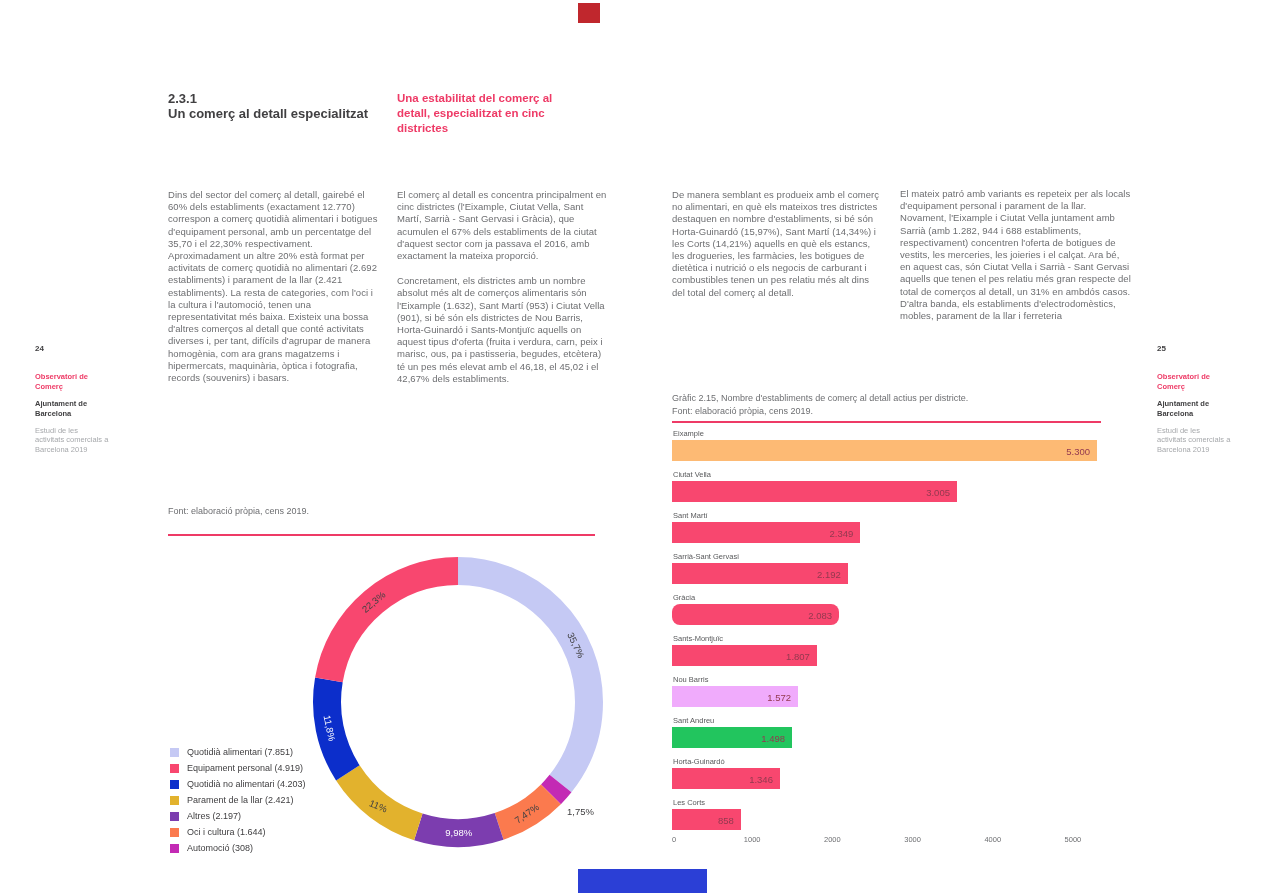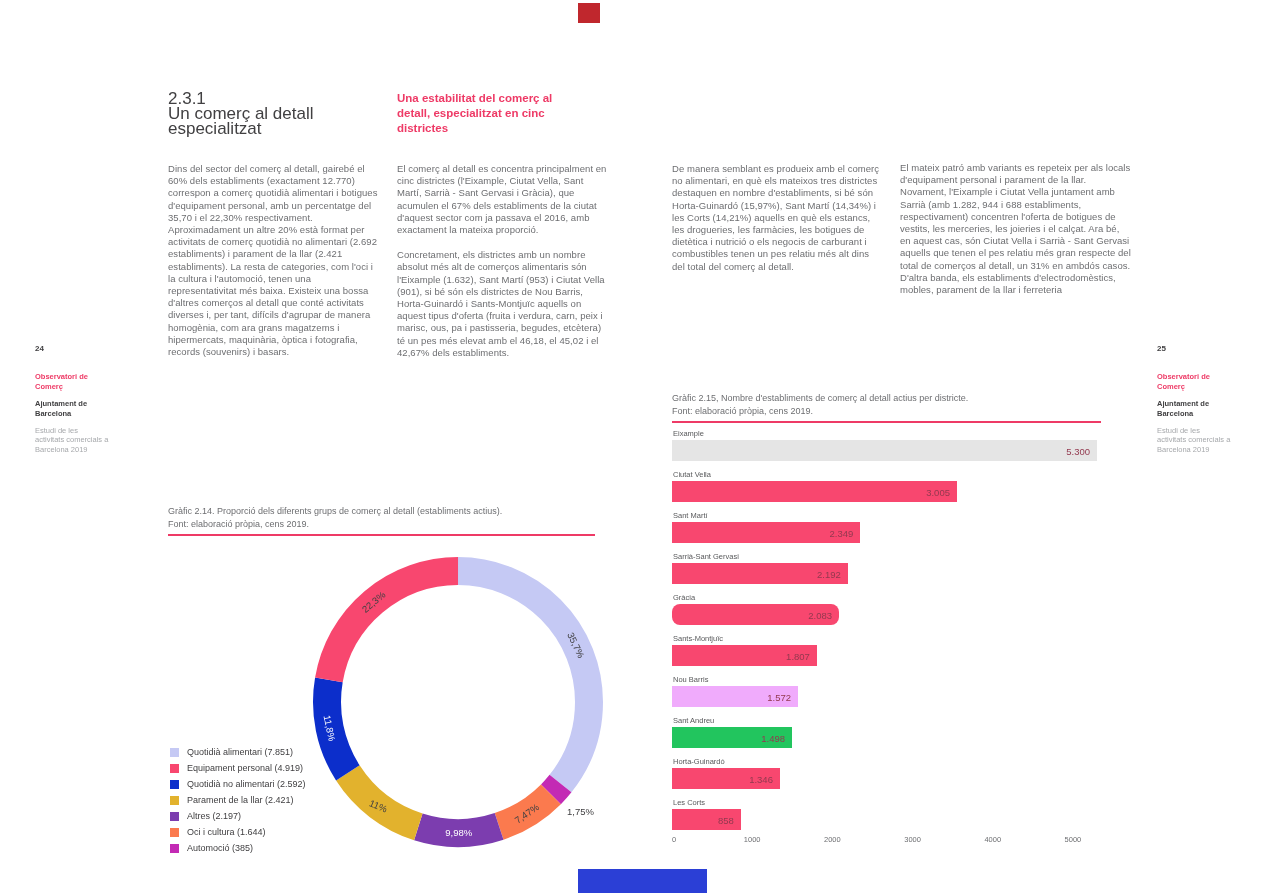--- a/index.html
+++ b/index.html
@@ -9,25 +9,25 @@
     -webkit-font-smoothing:antialiased;
   }
   .abs{position:absolute;}
   
   .margin-col{position:absolute;width:74px;font-size:7.5px;line-height:9.4px;}
   .margin-col .pnum{font-weight:bold;color:#414042;font-size:8px;margin-bottom:19px;}
   .margin-col .brand{color:#ee3a66;font-weight:bold;margin-bottom:8px;}
   .margin-col .org{color:#414042;font-weight:bold;margin-bottom:8px;}
   .margin-col .study{color:#a7a9ac;}
   
-  .heading{position:absolute;font-size:17px;line-height:15px;font-weight:normal;color:#414042;}
+  .heading{position:absolute;font-size:13px;line-height:15px;font-weight:bold;color:#414042;}
   .heading .num{display:block;}
   .heading-pink{position:absolute;font-size:11.5px;line-height:15px;font-weight:bold;color:#ee3a66;}
   
-  .body-col{position:absolute;font-size:9.5px;line-height:12.2px;color:#6d6e71;letter-spacing:0.05px;}
+  .body-col{position:absolute;font-size:9.5px;line-height:12.2px;color:#6d6e71;letter-spacing:0.05px;margin-top:26px;}
   .body-col p{margin:0 0 13px 0;}
   
   .caption{position:absolute;font-size:9px;line-height:13px;color:#6d6e71;}
   .rule{position:absolute;height:2px;background:#ee3a66;}
   
   .legend{position:absolute;font-size:9px;color:#414042;}
   .legend-item{display:flex;align-items:center;margin-bottom:6px;}
   .legend-swatch{width:9px;height:9px;margin-right:8px;flex:0 0 auto;}
   .donut-label{font-size:9.5px;}
   
@@ -78,21 +78,20 @@
     <p>Concretament, els districtes amb un nombre absolut més alt de comerços alimentaris són l'Eixample (1.632), Sant Martí (953) i Ciutat Vella (901), si bé són els districtes de Nou Barris, Horta-Guinardó i Sants-Montjuïc aquells on aquest tipus d'oferta (fruita i verdura, carn, peix i marisc, ous, pa i pastisseria, begudes, etcètera) té un pes més elevat amb el 46,18, el 45,02 i el 42,67% dels establiments.</p>
   </div>
   <div class="body-col" style="left:672px;top:163px;width:212px;">
     <p>De manera semblant es produeix amb el comerç no alimentari, en què els mateixos tres districtes destaquen en nombre d'establiments, si bé són Horta-Guinardó (15,97%), Sant Martí (14,34%) i les Corts (14,21%) aquells en què els estancs, les drogueries, les farmàcies, les botigues de dietètica i nutrició o els negocis de carburant i combustibles tenen un pes relatiu més alt dins del total del comerç al detall.</p>
   </div>
   <div class="body-col" style="left:900px;top:162px;width:232px;">
     <p>El mateix patró amb variants es repeteix per als locals d'equipament personal i parament de la llar. Novament, l'Eixample i Ciutat Vella juntament amb Sarrià (amb 1.282, 944 i 688 establiments, respectivament) concentren l'oferta de botigues de vestits, les merceries, les joieries i el calçat. Ara bé, en aquest cas, són Ciutat Vella i Sarrià - Sant Gervasi aquells que tenen el pes relatiu més gran respecte del total de comerços al detall, un 31% en ambdós casos. D'altra banda, els establiments d'electrodomèstics, mobles, parament de la llar i ferreteria</p>
   </div>
 
   <div class="caption" style="left:168px;top:505px;width:440px;">
-    <div>Gràfic 2.14. Proporció dels diferents grups de comerç al detall (establiments actius).</div>
     <div>Font: elaboració pròpia, cens 2019.</div>
   </div>
   <div class="rule" style="left:168px;top:534px;width:427px;"></div>
 
   <svg id="donut-svg" class="abs" style="left:303px;top:547px;" width="310" height="310" viewBox="0 0 310 310">
       <circle cx="155" cy="155" r="131" fill="none" stroke="#c5c9f4" stroke-width="28" pathLength="100" stroke-dasharray="35.7 64.3" transform="rotate(-90 155 155)"></circle>
       <text x="273.0014006293071" y="98.10826554303559" text-anchor="middle" dominant-baseline="central" transform="rotate(64 273.0014006293071 98.10826554303559)" fill="#414042" class="donut-label">35,7%</text>
       <circle cx="155" cy="155" r="131" fill="none" stroke="#c32ab4" stroke-width="28" pathLength="100" stroke-dasharray="1.75 98.25" transform="rotate(38.52000000000001 155 155)"></circle>
       <text x="277.5057685702633" y="264.0336492419156" text-anchor="middle" dominant-baseline="central" transform="rotate(0 277.5057685702633 264.0336492419156)" fill="#414042" class="donut-label">1,75%</text>
       <circle cx="155" cy="155" r="131" fill="none" stroke="#fb7a4e" stroke-width="28" pathLength="100" stroke-dasharray="7.47 92.53" transform="rotate(44.82000000000002 155 155)"></circle>
@@ -111,50 +110,50 @@
       <div class="legend-item">
         <span class="legend-swatch" style="background: rgb(197, 201, 244);"></span>
         <span>Quotidià alimentari (7.851)</span>
       </div>
       <div class="legend-item">
         <span class="legend-swatch" style="background: rgb(248, 71, 111);"></span>
         <span>Equipament personal (4.919)</span>
       </div>
       <div class="legend-item">
         <span class="legend-swatch" style="background: rgb(12, 46, 203);"></span>
-        <span>Quotidià no alimentari (2.592)</span>
+        <span>Quotidià no alimentari (4.203)</span>
       </div>
       <div class="legend-item">
         <span class="legend-swatch" style="background: rgb(226, 178, 45);"></span>
         <span>Parament de la llar (2.421)</span>
       </div>
       <div class="legend-item">
         <span class="legend-swatch" style="background: rgb(124, 61, 175);"></span>
         <span>Altres (2.197)</span>
       </div>
       <div class="legend-item">
         <span class="legend-swatch" style="background: rgb(251, 122, 78);"></span>
         <span>Oci i cultura (1.644)</span>
       </div>
       <div class="legend-item">
         <span class="legend-swatch" style="background: rgb(195, 42, 180);"></span>
-        <span>Automoció (385)</span>
+        <span>Automoció (308)</span>
       </div>
     </div>
 
   <div class="caption" style="left:672px;top:392px;width:440px;">
     <div>Gràfic 2.15, Nombre d'establiments de comerç al detall actius per districte.</div>
     <div>Font: elaboració pròpia, cens 2019.</div>
   </div>
   <div class="rule" style="left:672px;top:421px;width:429px;"></div>
 
   <div id="bar-rows" class="barchart" style="left:672px;top:429px;">
       <div class="bar-row">
         <div class="bar-cat">Eixample</div>
-        <div class="bar" style="background: #e5e5e5; width: 100%;">
+        <div class="bar" style="background: #fdba74; width: 100%;">
           <span class="bar-value" style="color: rgb(147, 57, 79);">5.300</span>
         </div>
       </div>
       <div class="bar-row">
         <div class="bar-cat">Ciutat Vella</div>
         <div class="bar" style="background: rgb(248, 71, 111); width: 56.6981%; padding-left: 44px;">
           <span class="bar-value" style="color: rgb(147, 57, 79);">3.005</span>
         </div>
       </div>
       <div class="bar-row">

